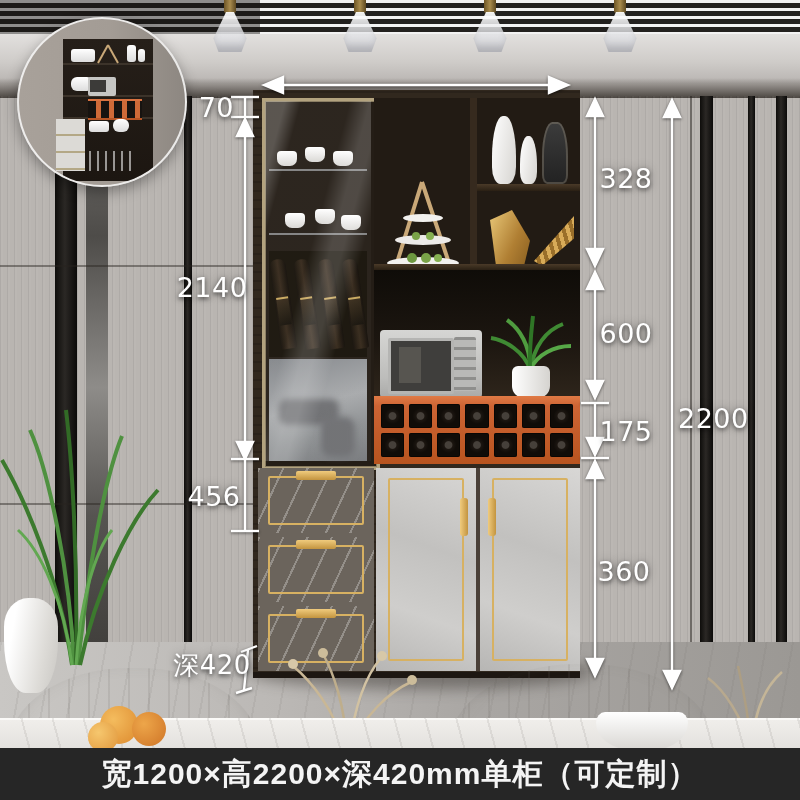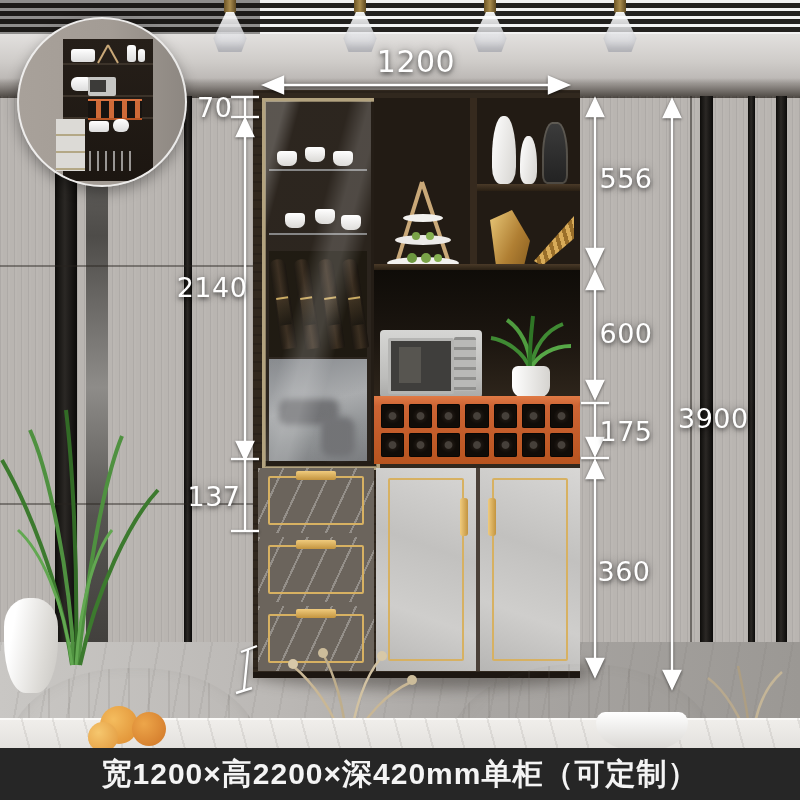--- a/index.html
+++ b/index.html
@@ -382,26 +382,26 @@
       <polygon points="672,100 664,117 680,117"></polygon>
       <line x1="672" y1="109" x2="672" y2="679"></line>
       <polygon points="672,688 664,671 680,671"></polygon>
 
       <line x1="241" y1="652" x2="257" y2="646"></line>
       <line x1="248" y1="650" x2="244" y2="690"></line>
       <line x1="236" y1="693" x2="252" y2="688"></line>
     </g>
   </svg>
 
-  <div class="dim-label" style="left:366px;top:47px;width:100px;font-size:30px;">1200</div>
-  <div class="dim-label" style="left:197px;top:94px;width:56px;text-align:left;">70</div>
+  <div class="dim-label" style="left:178px;top:94px;width:56px;text-align:right;">70</div>
   <div class="dim-label" style="left:166px;top:274px;width:92px;">2140</div>
-  <div class="dim-label" style="left:170px;top:483px;width:88px;">137</div>
-  <div class="dim-label" style="left:596px;top:165px;width:60px;">556</div>
+  <div class="dim-label" style="left:170px;top:483px;width:88px;">456</div>
+  <div class="dim-label" style="left:596px;top:165px;width:60px;">328</div>
   <div class="dim-label" style="left:596px;top:320px;width:60px;">600</div>
   <div class="dim-label" style="left:596px;top:418px;width:60px;">175</div>
   <div class="dim-label" style="left:594px;top:558px;width:60px;">360</div>
-  <div class="dim-label" style="left:678px;top:405px;width:70px;">3900</div>
+  <div class="dim-label" style="left:678px;top:405px;width:70px;">2200</div>
+  <div class="dim-label" style="left:162px;top:652px;width:100px;font-size:26px;">深420</div>
 
   <div class="abs caption-bar">
     <span class="caption-text">宽1200×高2200×深420mm单柜（可定制）</span>
   </div>
 </div>
 
 </body></html>

